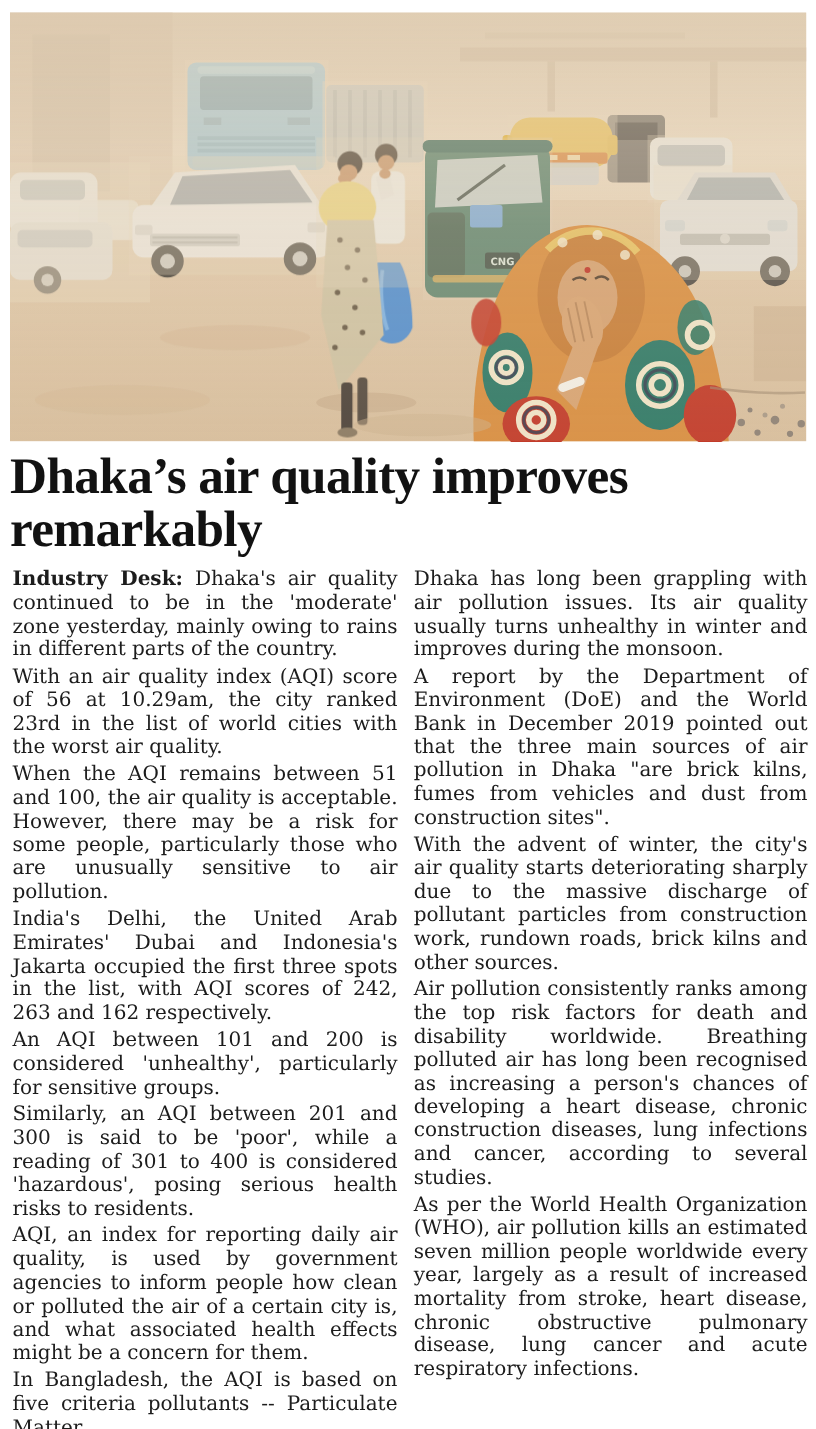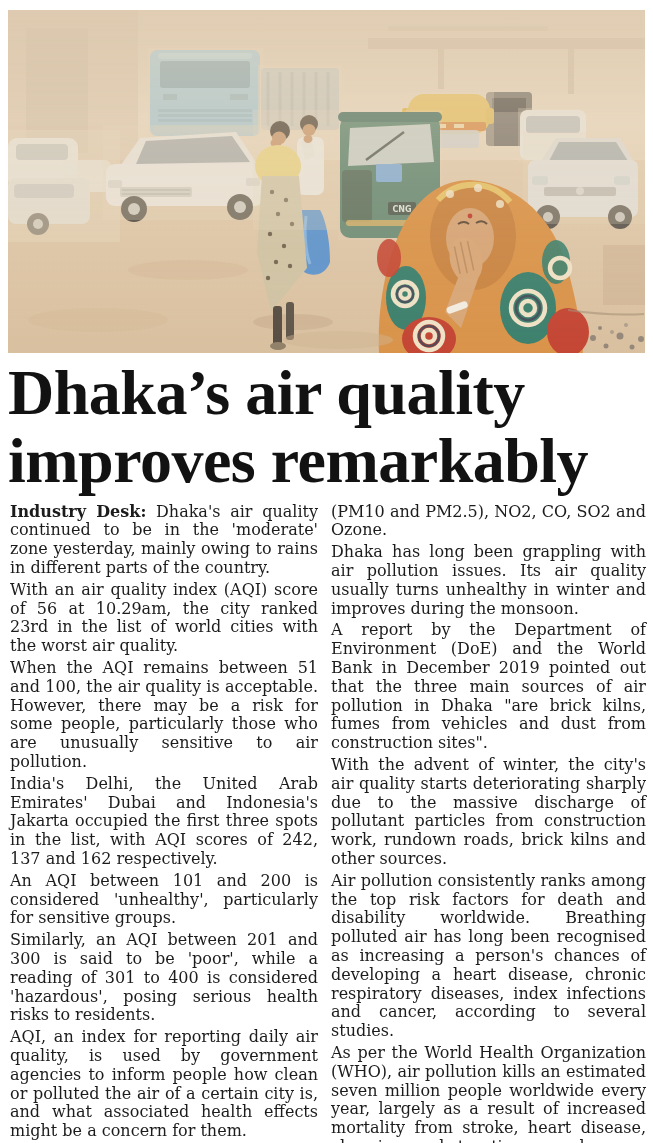--- a/index.html
+++ b/index.html
@@ -9,21 +9,21 @@
   }
   .page{width:653px;height:1143px;position:relative;}
   figure.photo{
     margin:10px 0 0 8px;width:637px;height:343px;padding:0;
     overflow:hidden;background:#e6d3ba;
   }
   figure.photo svg{display:block;width:637px;height:343px;}
   h1.headline{
     margin:6px 8px 8px 8px;width:637px;
     font-family:"Liberation Serif", serif;font-weight:bold;
-    font-size:64px;line-height:1.06;letter-spacing:-0.5px;
+    font-size:41px;line-height:1.06;letter-spacing:-0.5px;
     color:#121212;
   }
   .columns{
     display:flex;gap:13px;margin:0 8px 0 10px;
     text-align:justify;
   }
   .col{font-size:16px;line-height:18.8px;}
   .col-left{width:308px;flex:0 0 308px;}
   .col-right{width:315px;flex:0 0 315px;}
   .col p{margin:0 0 3px 0;}
@@ -266,29 +266,28 @@
     </svg>
   </figure>
 
   <h1 class="headline">Dhaka’s air quality improves remarkably</h1>
 
   <div class="columns">
     <div class="col col-left">
       <p><b class="desk">Industry Desk:</b> <span>Dhaka's air quality continued to be in the 'moderate' zone yesterday, mainly owing to rains in different parts of the country.</span></p>
       <p>With an air quality index (AQI) score of 56 at 10.29am, the city ranked 23rd in the list of world cities with the worst air quality.</p>
       <p>When the AQI remains between 51 and 100, the air quality is acceptable. However, there may be a risk for some people, particularly those who are unusually sensitive to air pollution.</p>
-      <p>India's Delhi, the United Arab Emirates' Dubai and Indonesia's Jakarta occupied the first three spots in the list, with AQI scores of 242, 137 and 162 respectively.</p>
+      <p>India's Delhi, the United Arab Emirates' Dubai and Indonesia's Jakarta occupied the first three spots in the list, with AQI scores of 242, 263 and 162 respectively.</p>
       <p>An AQI between 101 and 200 is considered 'unhealthy', particularly for sensitive groups.</p>
       <p>Similarly, an AQI between 201 and 300 is said to be 'poor', while a reading of 301 to 400 is considered 'hazardous', posing serious health risks to residents.</p>
       <p>AQI, an index for reporting daily air quality, is used by government agencies to inform people how clean or polluted the air of a certain city is, and what associated health effects might be a concern for them.</p>
       <p>In Bangladesh, the AQI is based on five criteria pollutants -- Particulate Matter</p>
     </div>
     <div class="col col-right">
-      <p>(PM10 and PM2.5), NO2, CO, SO2 and Ozone.</p>
       <p>Dhaka has long been grappling with air pollution issues. Its air quality usually turns unhealthy in winter and improves during the monsoon.</p>
       <p>A report by the Department of Environment (DoE) and the World Bank in December 2019 pointed out that the three main sources of air pollution in Dhaka "are brick kilns, fumes from vehicles and dust from construction sites".</p>
       <p>With the advent of winter, the city's air quality starts deteriorating sharply due to the massive discharge of pollutant particles from construction work, rundown roads, brick kilns and other sources.</p>
-      <p>Air pollution consistently ranks among the top risk factors for death and disability worldwide. Breathing polluted air has long been recognised as increasing a person's chances of developing a heart disease, chronic respiratory diseases, index infections and cancer, according to several studies.</p>
+      <p>Air pollution consistently ranks among the top risk factors for death and disability worldwide. Breathing polluted air has long been recognised as increasing a person's chances of developing a heart disease, chronic construction diseases, lung infections and cancer, according to several studies.</p>
       <p>As per the World Health Organization (WHO), air pollution kills an estimated seven million people worldwide every year, largely as a result of increased mortality from stroke, heart disease, chronic obstructive pulmonary disease, lung cancer and acute respiratory infections.</p>
     </div>
   </div>
 
 </div>
 
 </body></html>

